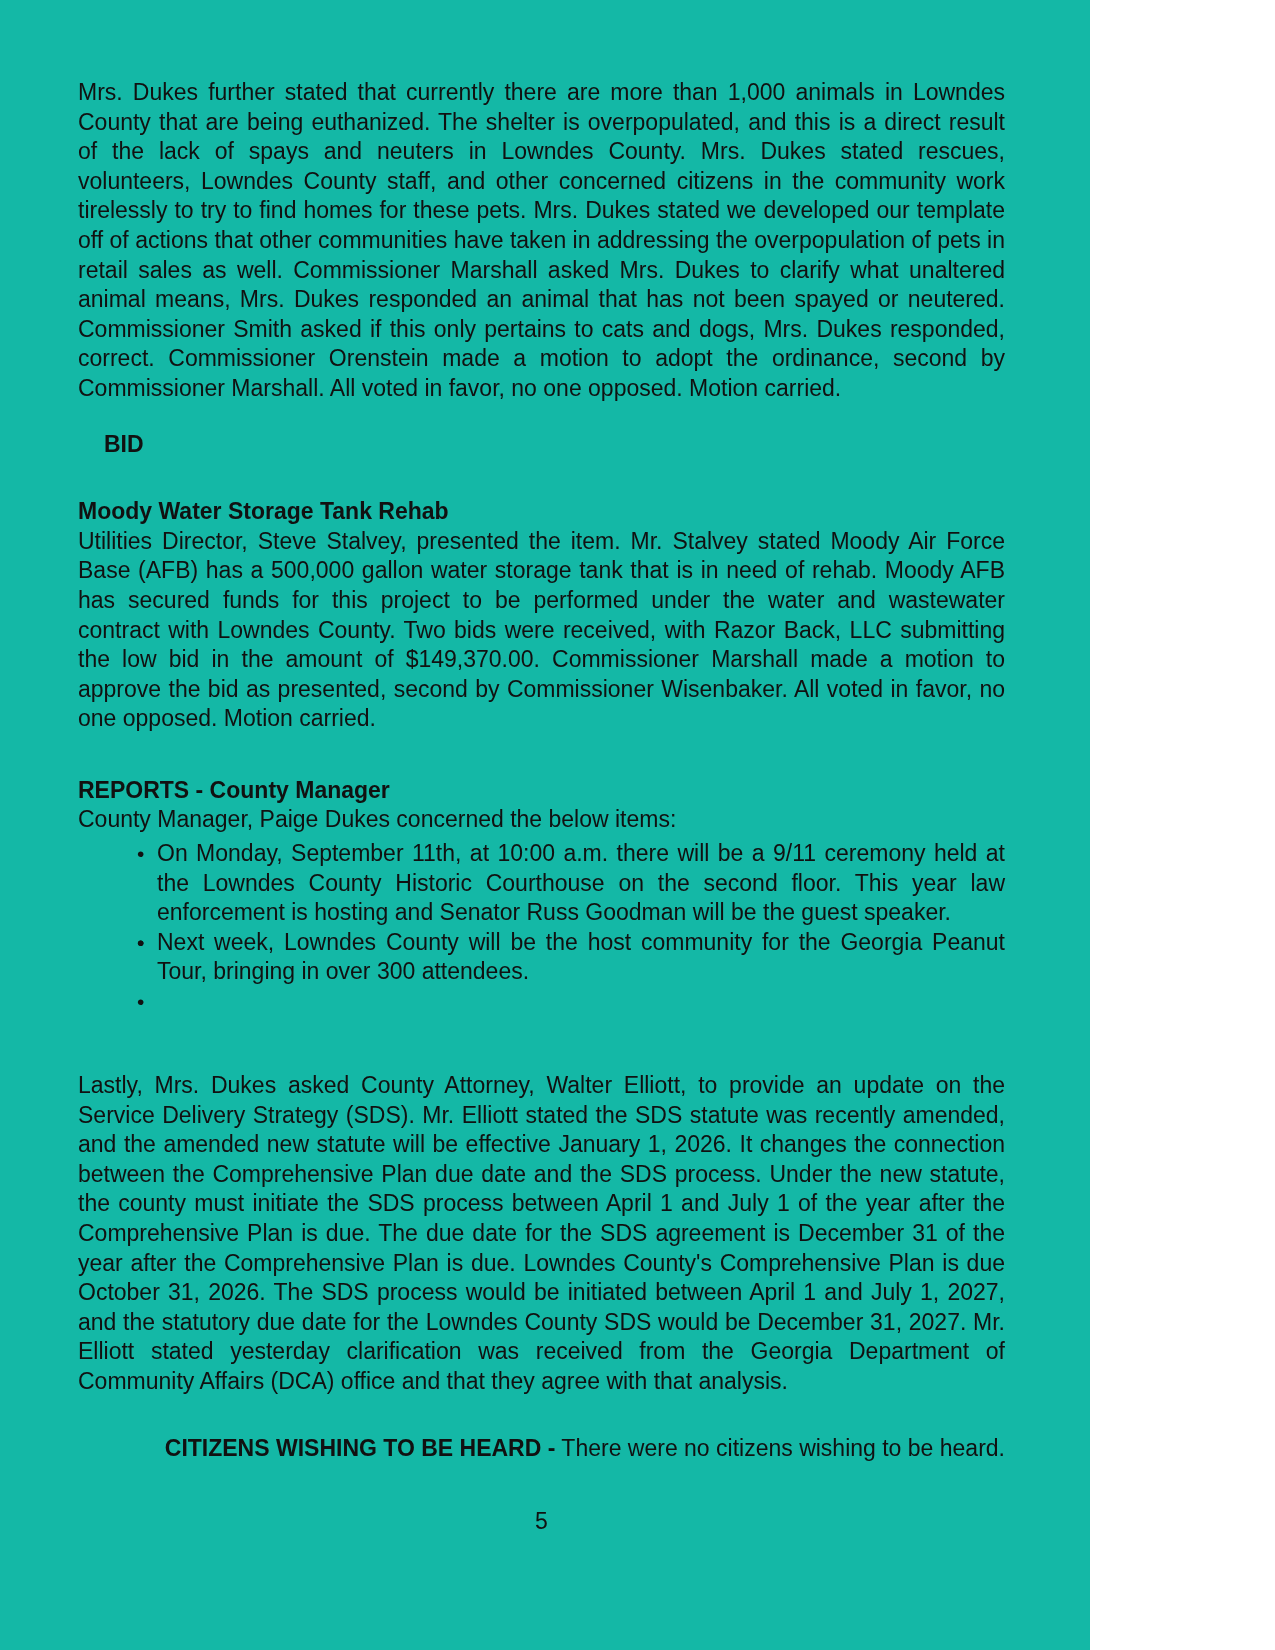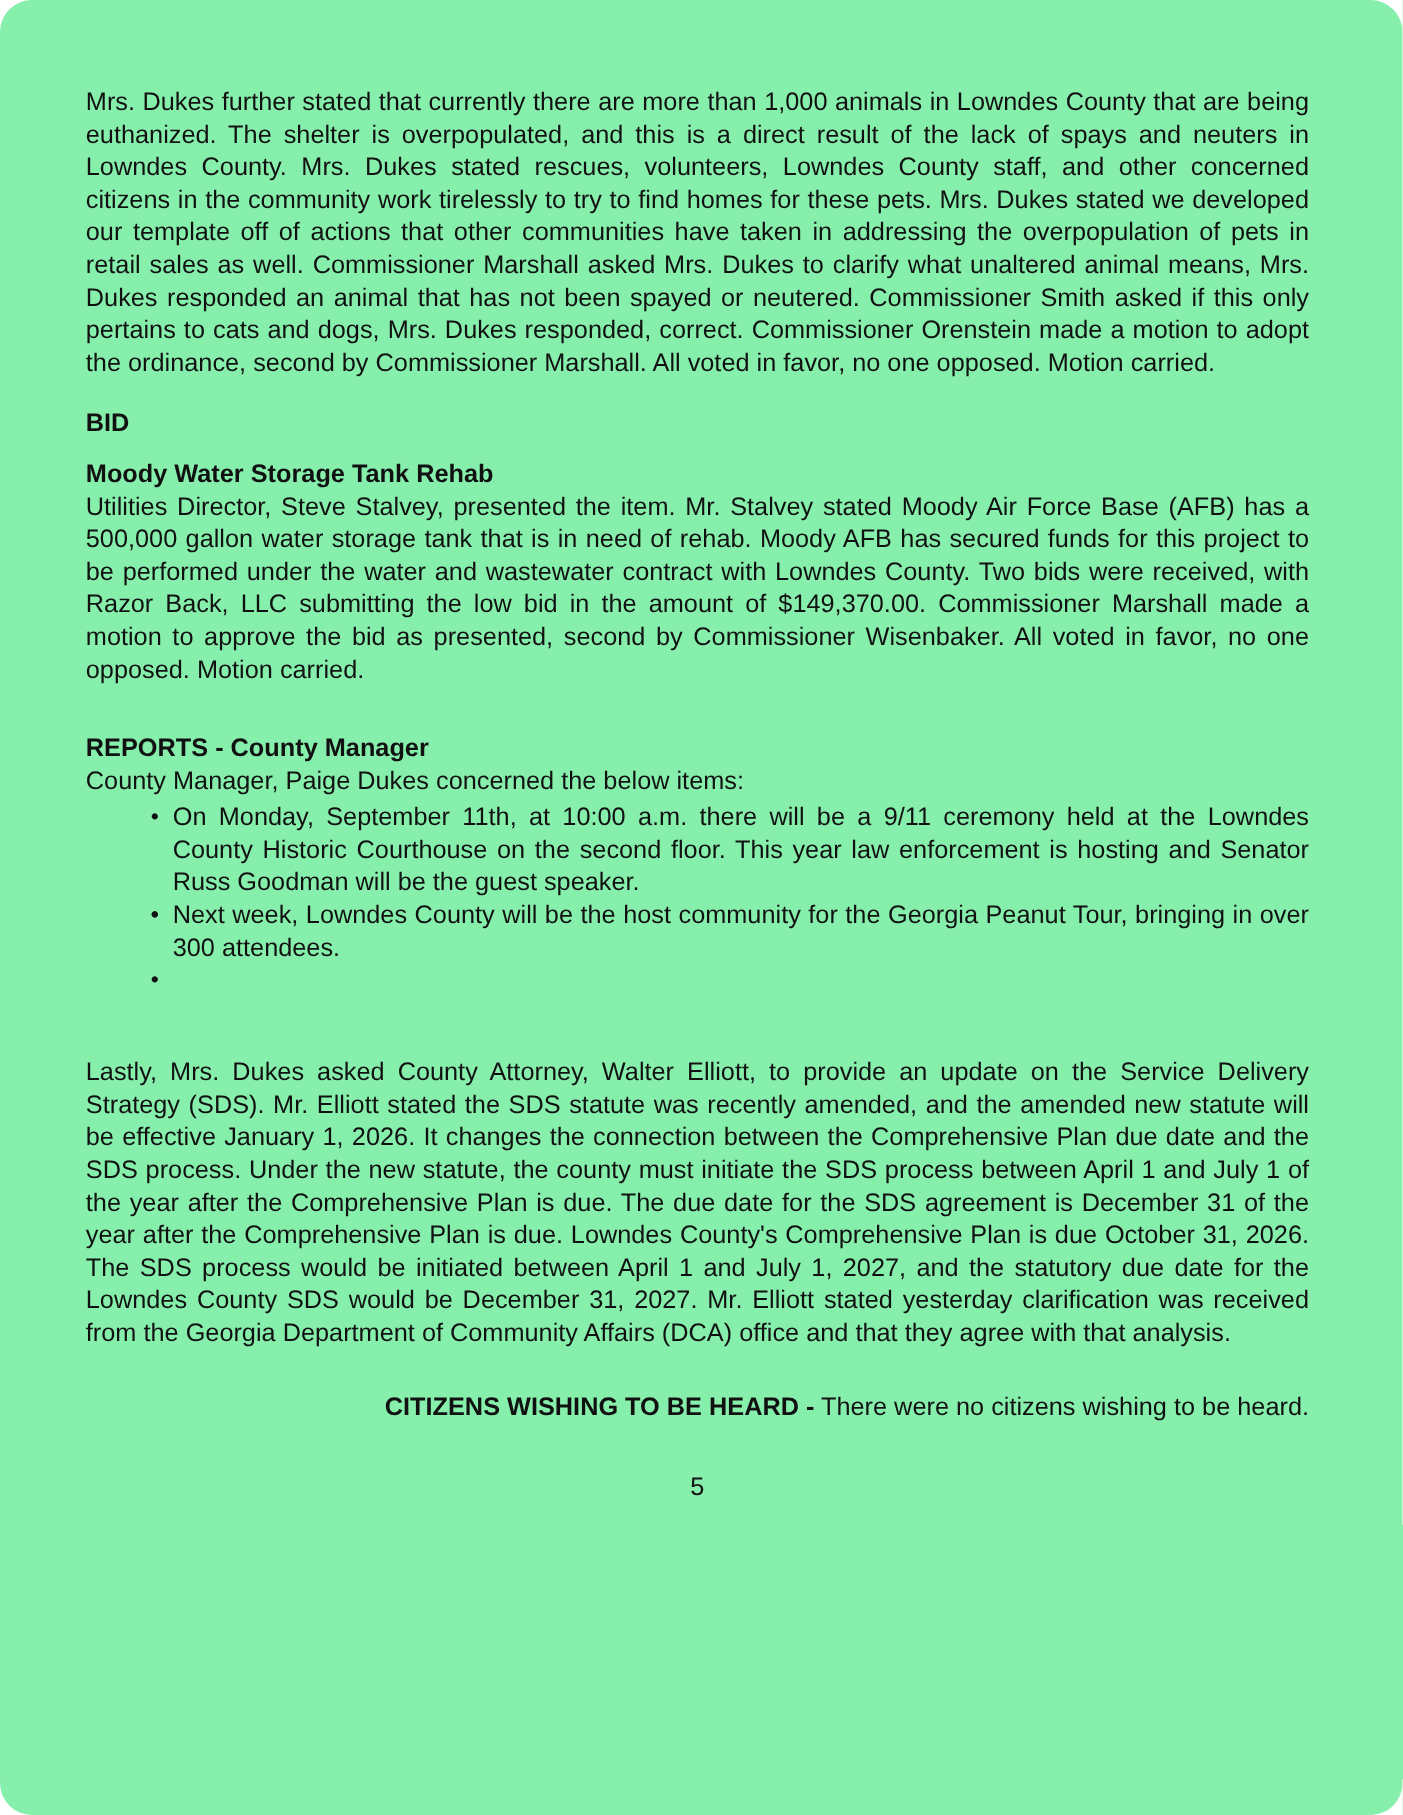--- a/index.html
+++ b/index.html
@@ -2,42 +2,41 @@
 <html><head>
 <meta charset="utf-8">
 <style>
   html, body {
     margin: 0;
     padding: 0;
     background: #ffffff;
   }
   .page {
     position: relative;
-    width: 1275px;
+    width: 1090px;
     height: 1650px;
-    background: #86efac;
+    background: #14b8a6;
     box-sizing: border-box;
     padding: 78px 85px 0 78px;
     font-family: "Liberation Sans", "DejaVu Sans", sans-serif;
     font-size: 23px;
     line-height: 29.6px;
     color: #111111;
     overflow: hidden;
-    border-radius: 29px;
   }
   .para {
     text-align: justify;
     margin: 0;
   }
   .heading {
     font-weight: bold;
     margin: 0;
   }
-  .bid-heading { margin-top: 26px; }
-  .moody-section { margin-top: 16px; }
+  .bid-heading { margin-top: 26px; margin-left: 26px; }
+  .moody-section { margin-top: 38px; }
   .reports-section { margin-top: 42px; }
   .bullet-list { margin-top: 4px; }
   .bullet-item {
     position: relative;
     padding-left: 79px;
     text-align: justify;
     margin: 0;
   }
   .bullet-dot {
     position: absolute;

